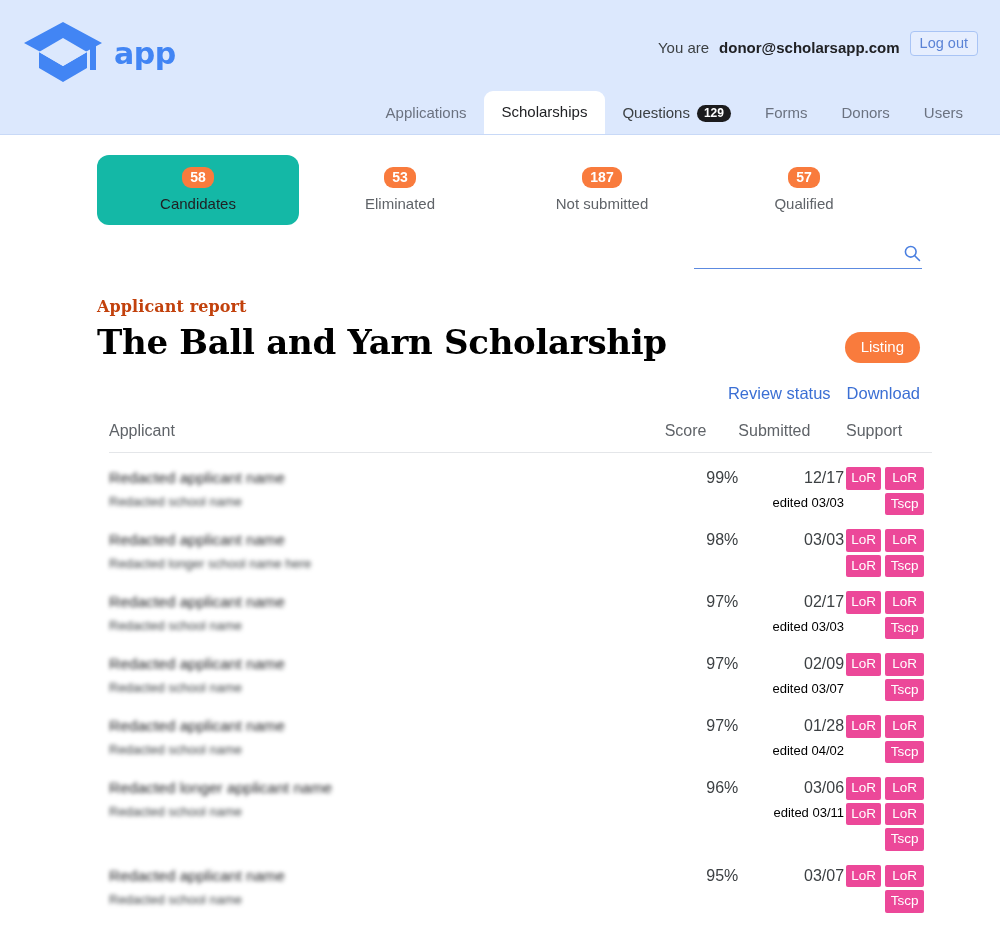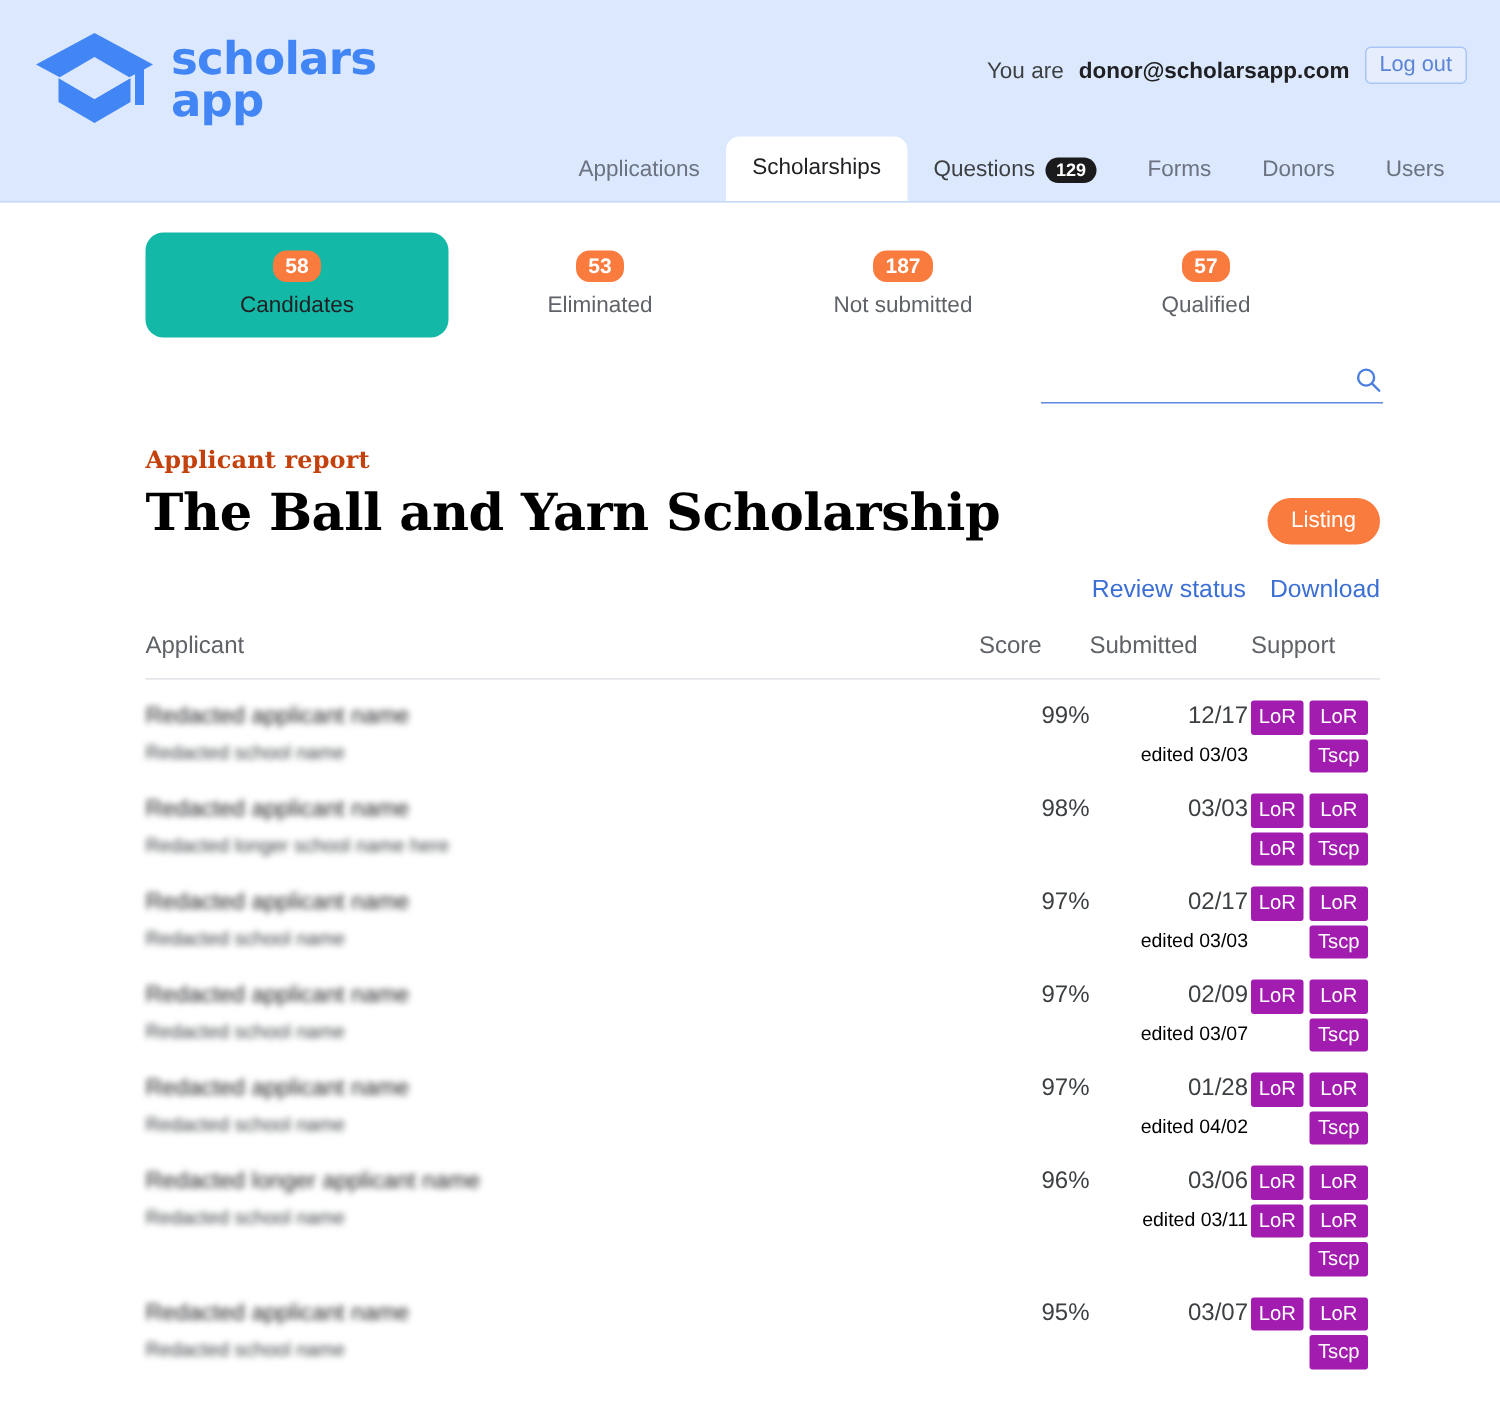--- a/index.html
+++ b/index.html
@@ -167,21 +167,21 @@
     white-space: nowrap;
   }
   .actions {
     display: flex; justify-content: flex-end; gap: 16px;
     margin-top: 21px;
     font-size: 16.5px;
   }
   .actions a { color: #3b6fd4; text-decoration: none; cursor: pointer; }
 
   
-  .tbl { width: 100%; margin-top: 19px; border-collapse: collapse; }
+  .tbl { width: 100%; margin-top: 19px; border-collapse: collapse; margin-left: 12px; }
   .tbl thead th {
     font-size: 16px;
     font-weight: 400;
     color: #5f6368;
     text-align: left;
     padding: 0 0 12px;
     border-bottom: 1px solid #e4e6e9;
   }
   .tbl thead th.c-appl { text-align: left; }
   .c-appl  { width: 560px; }
@@ -202,21 +202,21 @@
 
   .score { text-align: right; font-size: 16px; color: #3c4043; padding-top: 16px !important; }
   .subm { text-align: right; padding-top: 16px !important; }
   .subm-date { font-size: 16px; color: #3c4043; }
   .subm-edited { font-size: 13px; color: #000000; margin-top: 8px; white-space: nowrap; }
 
   .supp-cell { padding-top: 14px !important; }
   .supp-cols { display: flex; gap: 4px; justify-content: flex-start; }
   .supp-col { display: flex; flex-direction: column; gap: 3px; }
   .chip {
-    background: #a21caf;
+    background: #ec4899;
     color: #ffffff;
     font-size: 13.5px;
     line-height: 1;
     padding: 4px 5px 5px;
     border-radius: 2px;
     text-align: center;
     min-width: 35px;
     cursor: pointer;
   }
   .chip.wide { min-width: 39px; }
@@ -226,21 +226,20 @@
 
 <div class="header">
 
   <div class="logo-wrap">
     <svg class="logo-mark" viewBox="0 0 82 72">
       <path d="M41 4 L80 25 L74 28.3 L74 52 L68 52 L68 31.5 L41 46 L2 25 Z" fill="#4285f4"></path>
       <path d="M17 34 L17 50 L41 64 L65 50 L65 34 L41 48 Z" fill="#4285f4"></path>
       <path d="M17 34 L41 48 L65 34 L41 20 Z" fill="#dce8fd"></path>
     </svg>
     <div class="logo-text">
-      <span>scholars</span>
       <span>app</span>
     </div>
   </div>
 
   <div class="user-bar">
     <span class="you-are">You are</span>
     <span class="email">donor@scholarsapp.com</span>
     <button class="logout-btn">Log out</button>
   </div>
 

